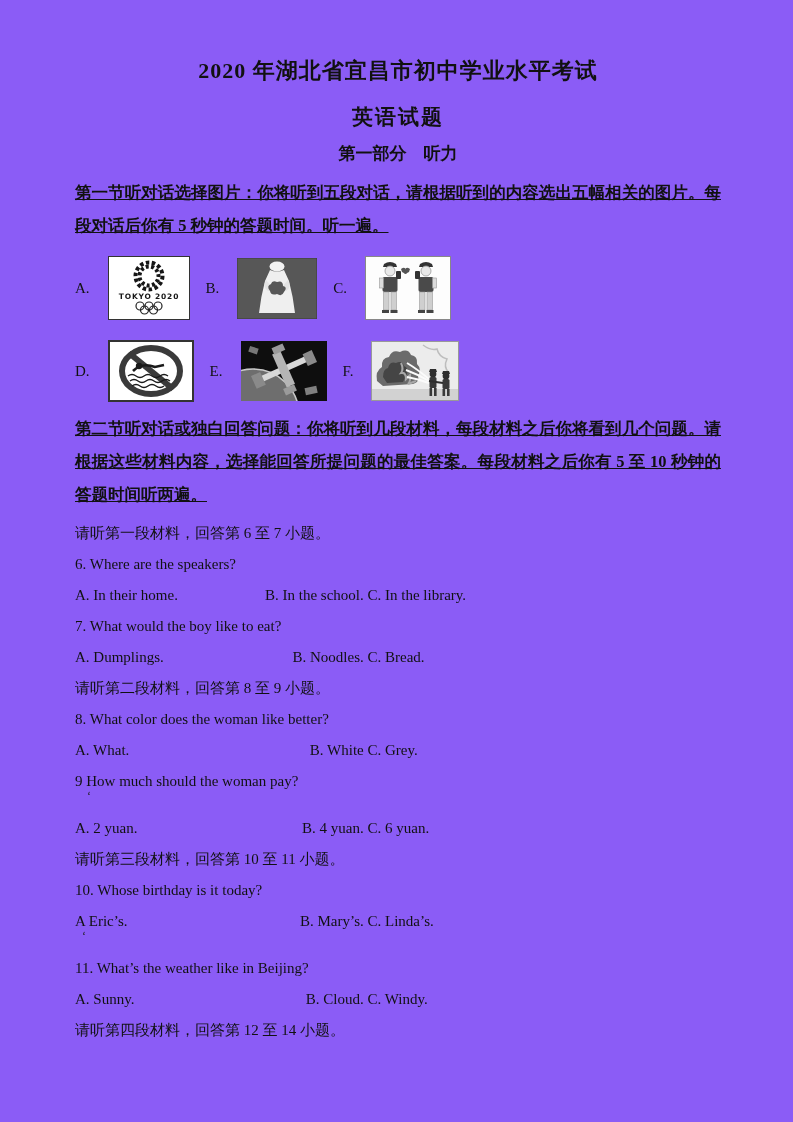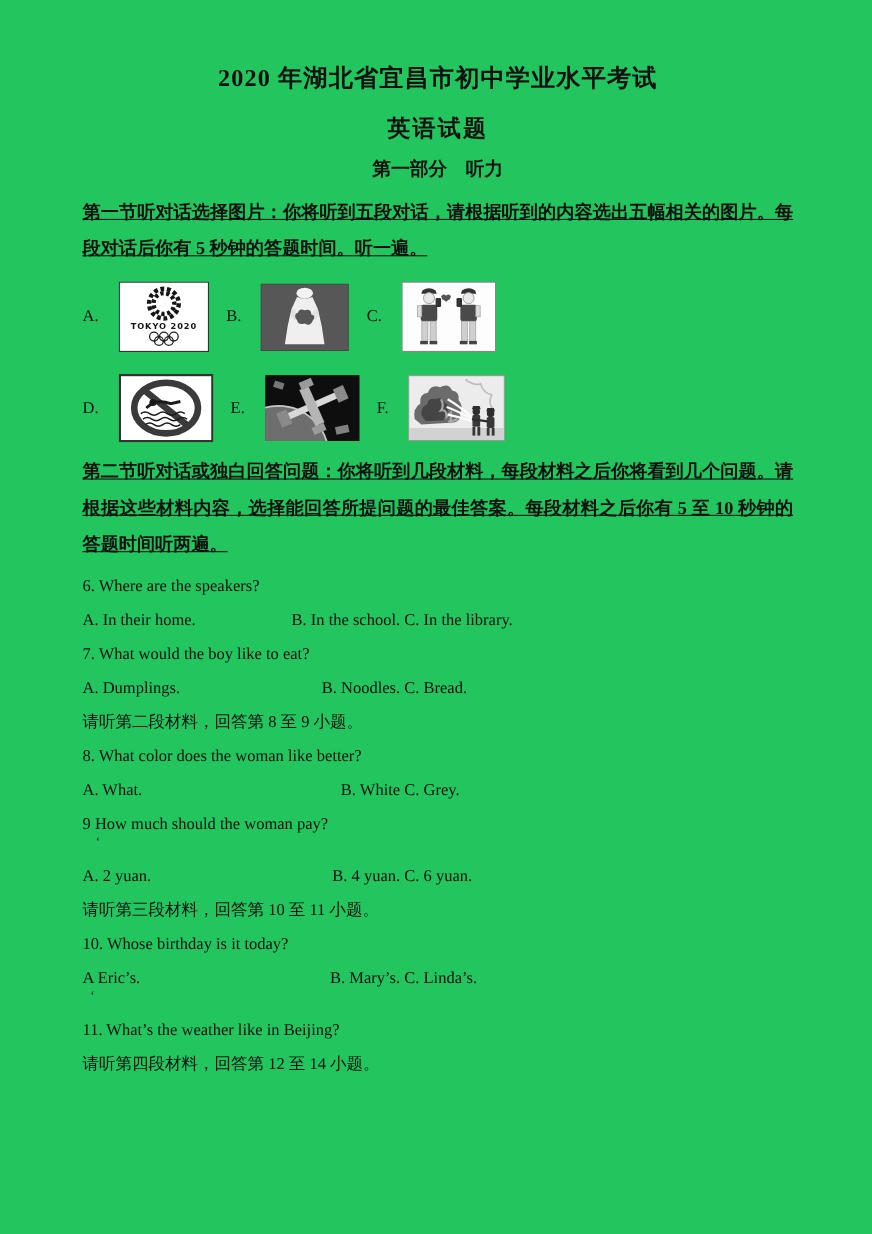--- a/index.html
+++ b/index.html
@@ -1,17 +1,17 @@
 <!DOCTYPE html>
 <html><head>
 <meta charset="utf-8">
 <style>
   html,body{margin:0;padding:0;background:#fff;}
   .page{
-    position:relative;width:793px;height:1122px;background:#22c55e;
+    position:relative;width:793px;height:1122px;background:#8b5cf6;
     box-sizing:border-box;padding:56px 72px 0 75px;color:#111;
     font-family:"Liberation Serif","DejaVu Serif",serif;
     overflow:hidden;
   }
   .title{font-size:22px;font-weight:bold;text-align:center;margin:0;line-height:30px;letter-spacing:1px;}
   .subtitle{font-size:21px;font-weight:bold;text-align:center;margin:16px 0 0;line-height:30px;letter-spacing:2px;}
   .part-heading{font-size:17px;font-weight:bold;text-align:center;margin:10px 0 0;line-height:24px;}
   .instr{font-size:16.5px;font-weight:bold;line-height:33px;text-align:justify;margin:10px 0 0;text-decoration:underline;}
   .pic-row{display:flex;align-items:center;margin-top:14px;}
   .pic-row.second{margin-top:20px;}
@@ -169,20 +169,21 @@
           <path d="M58,40 L72,42" stroke="#2e2e2e" stroke-width="2"></path>
         </g>
       </svg>
     </span>
   </div>
 
   <p class="instr">第二节听对话或独白回答问题：你将听到几段材料，每段材料之后你将看到几个问题。请根据这些材料内容，选择能回答所提问题的最佳答案。每段材料之后你有 5 至 10 秒钟的答题时间听两遍。</p>
 
   <div class="qa">
 
+    <p class="line cn">请听第一段材料，回答第 6 至 7 小题。</p>
 
     <p class="line">6. Where are the speakers?</p>
     <p class="line opts">
       <span class="opt w1">A. In their home.</span>
       <span class="opt w2">B. In the school.</span>
       <span class="opt">C. In the library.</span>
     </p>
 
     <p class="line">7. What would the boy like to eat?</p>
     <p class="line opts">
@@ -212,17 +213,22 @@
 
     <p class="line">10. Whose birthday is it today?</p>
     <p class="line opts">
       <span class="opt w1">A  Eric’s.</span>
       <span class="opt w2">B. Mary’s.</span>
       <span class="opt">C. Linda’s.</span>
     </p>
     <div class="stray s10">‘</div>
 
     <p class="line mt-lg">11. What’s the weather like in Beijing?</p>
+    <p class="line opts">
+      <span class="opt w1">A. Sunny.</span>
+      <span class="opt w2">B. Cloud.</span>
+      <span class="opt">C. Windy.</span>
+    </p>
 
     <p class="line cn">请听第四段材料，回答第 12 至 14 小题。</p>
 
   </div>
 </div>
 
 </body></html>

